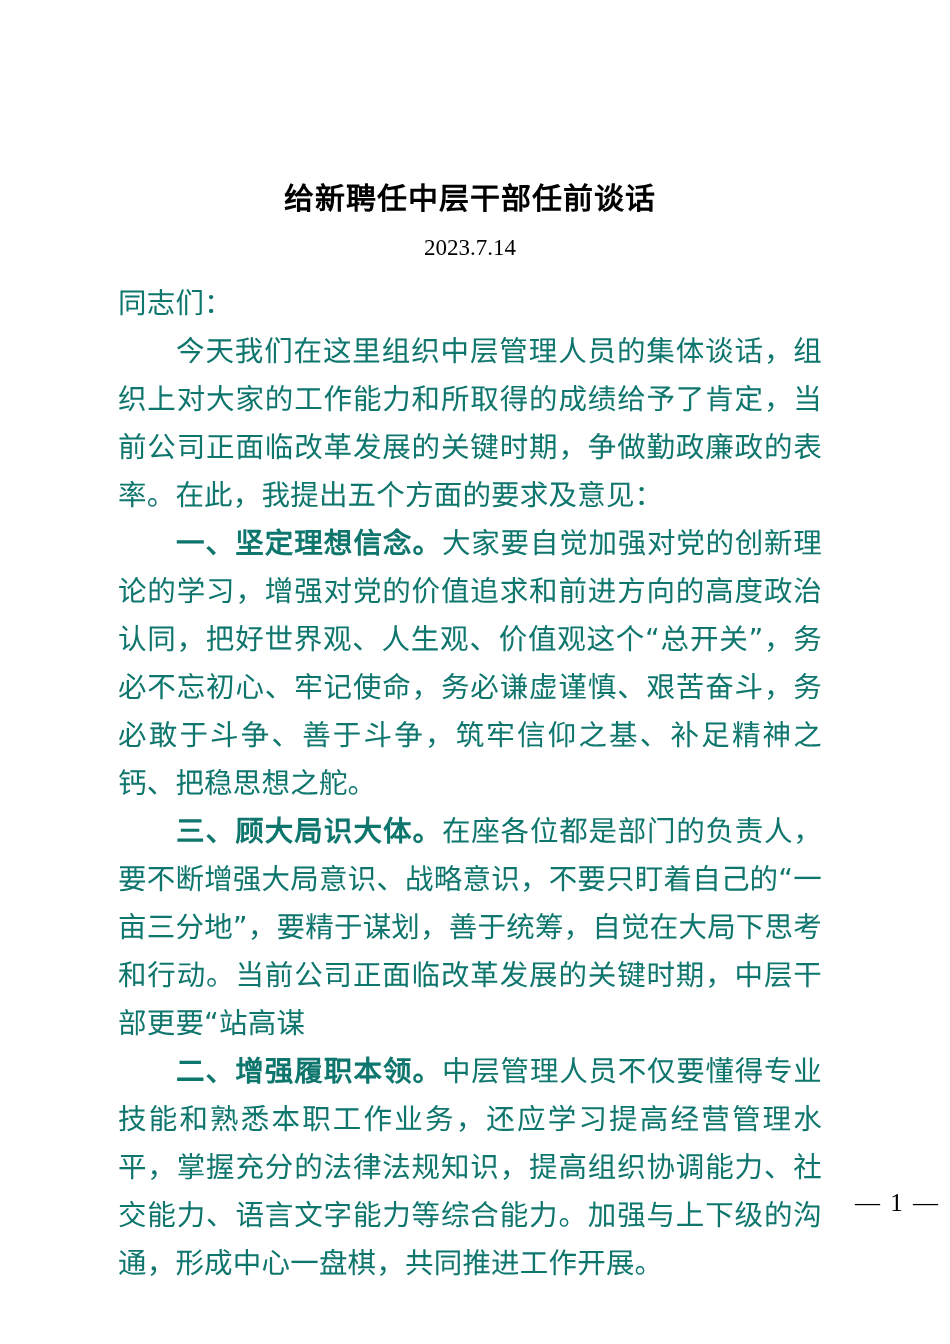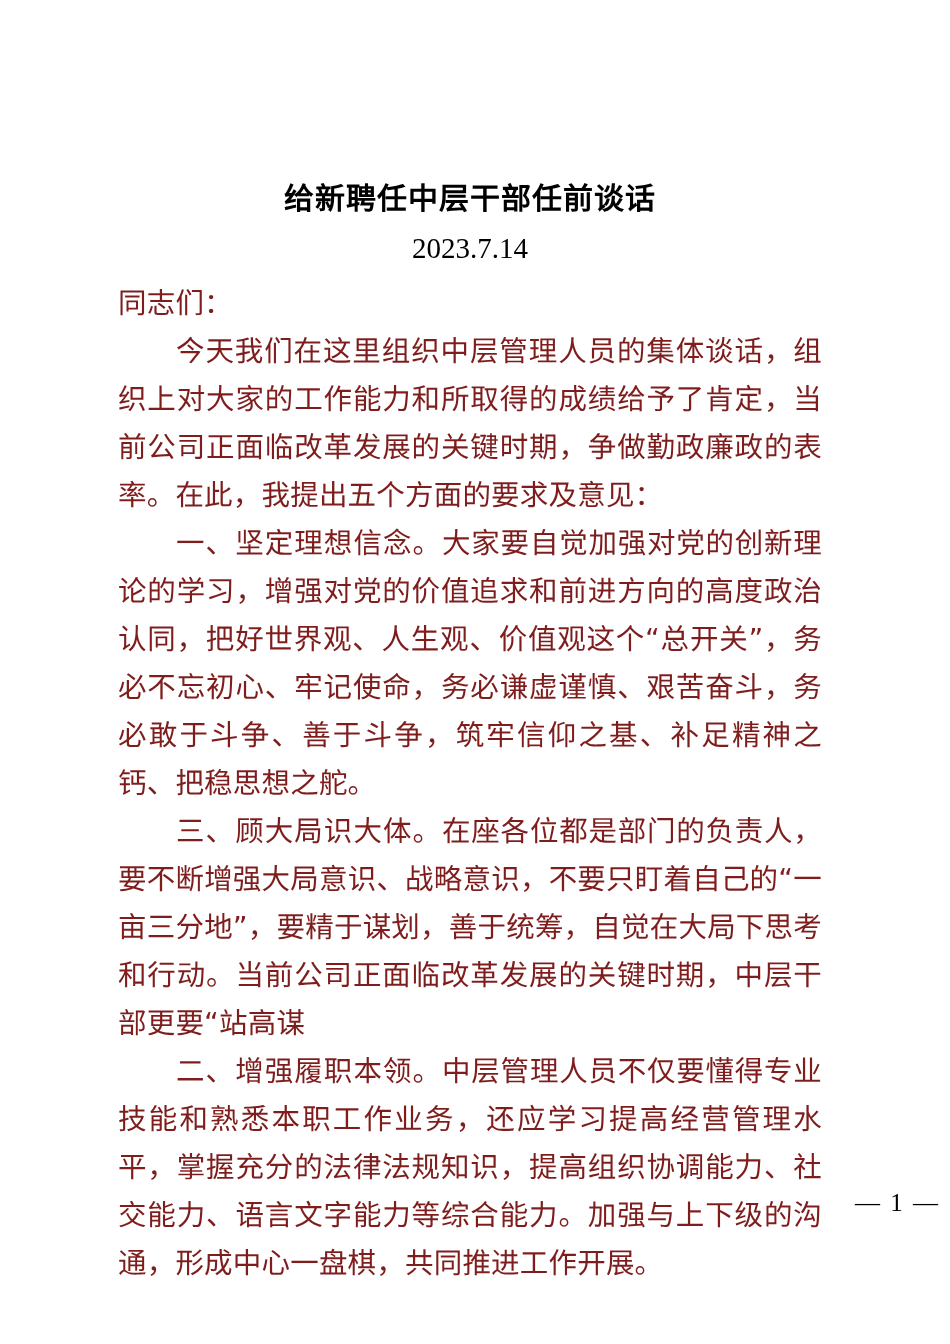--- a/index.html
+++ b/index.html
@@ -50,21 +50,21 @@
     left: 0;
     width: 704px;
   }
 
   .doc-date {
     margin: 0;
     padding: 0;
     text-align: center;
     font-family: "Liberation Serif", "DejaVu Serif", serif;
     font-weight: 400;
-    font-size: 29px;
+    font-size: 23px;
     line-height: 40px;
     position: absolute;
     top: 228px;
     left: 0;
     width: 704px;
   }
 
   
   .body-block {
     position: absolute;
@@ -76,36 +76,36 @@
   p.para {
     margin: 0 0 0 0;
     padding: 0;
     font-family: "DejaVu Sans", "Liberation Sans", sans-serif;
     font-weight: 400;
     font-size: 28.5px;
     line-height: 48px;
     text-align: justify;
     text-justify: inter-ideograph;
     letter-spacing: 0.2px;
-    color: #7f1d1d;
+    color: #0f766e;
     word-break: break-all;
   }
 
   p.para.indent {
     text-indent: 58px;
   }
 
   p.para.salutation {
     text-indent: 0;
   }
 
   
   .run-bold {
     font-family: "DejaVu Sans", "Liberation Sans", sans-serif;
-    font-weight: 400;
+    font-weight: 700;
     letter-spacing: 0.5px;
   }
 
   
   .page-number {
     position: absolute;
     left: 0;
     top: 1186px;
     width: 822px;
     text-align: right;

